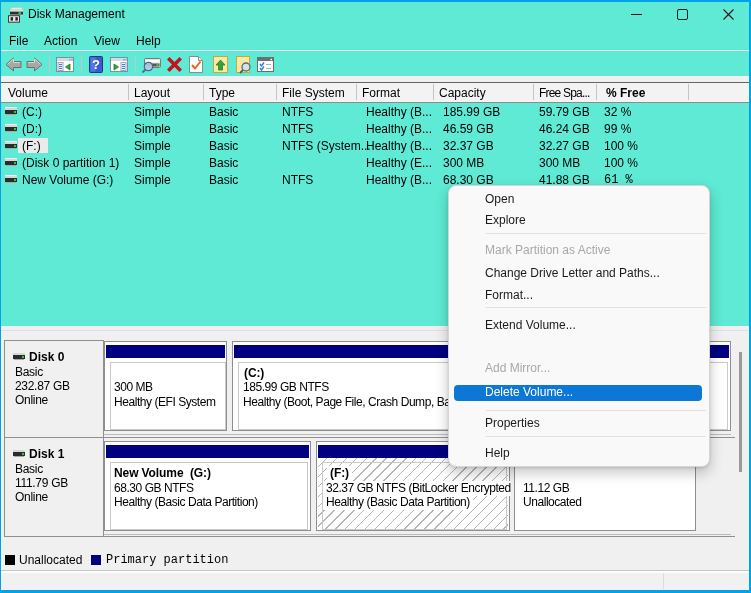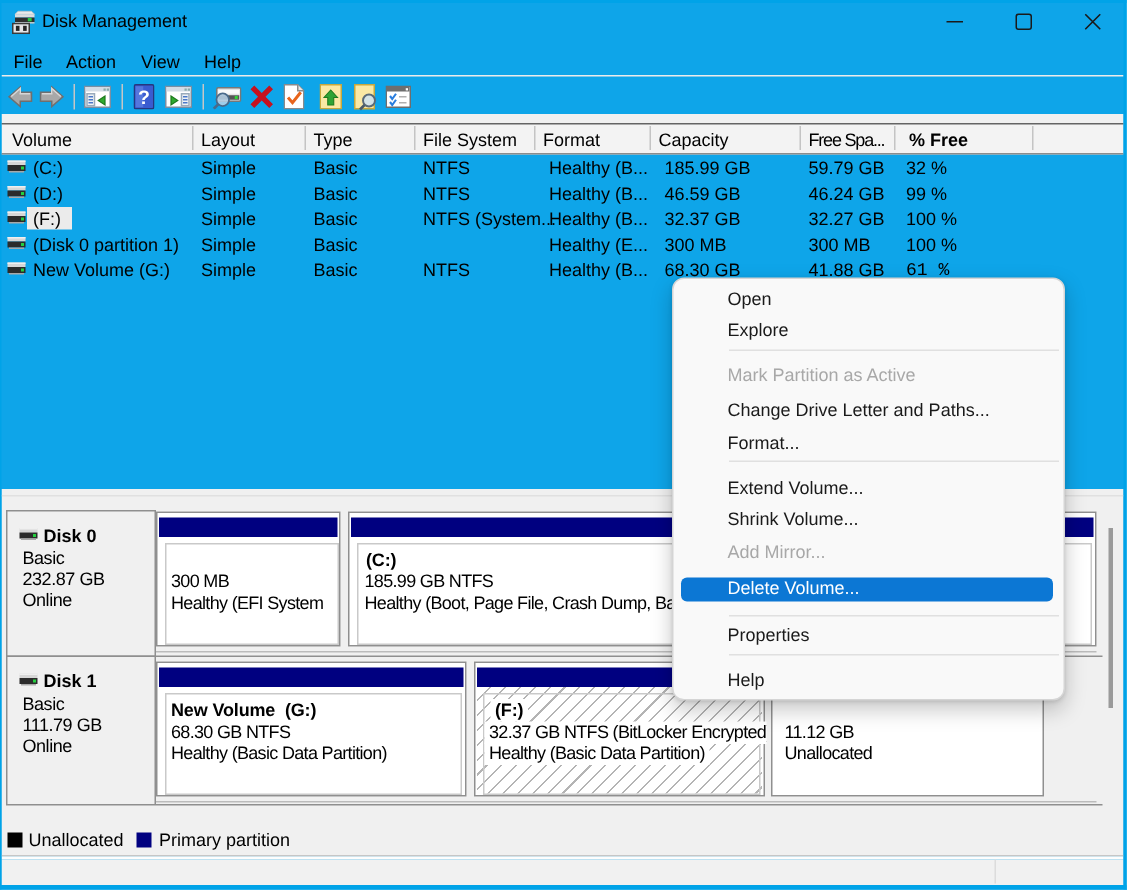--- a/index.html
+++ b/index.html
@@ -1,17 +1,17 @@
 <!DOCTYPE html>
 <html><head>
 <meta charset="utf-8">
 <style>
   html,body{margin:0;padding:0;}
   body{width:751px;height:593px;overflow:hidden;}
-  .win{position:absolute;left:0;top:0;width:751px;height:593px;background:#0ea5e9;
+  .win{position:absolute;left:0;top:0;width:751px;height:593px;background:#5eead4;
        font-family:"Liberation Sans",sans-serif;font-size:12px;color:#000;}
   .abs{position:absolute;}
   .bold{font-weight:bold;}
   
   .b-top{left:0;top:0;width:751px;height:2px;background:#00a3e8;}
   .b-left{left:0;top:0;width:1px;height:593px;background:#00a3e8;}
   .b-right{left:749px;top:0;width:2px;height:593px;background:#00a3e8;}
   .b-bottom{left:0;top:590px;width:751px;height:3px;background:#00a3e8;}
   
   .tsep{top:56px;width:1px;height:17px;background:#c6c6c6;}
@@ -313,37 +313,36 @@
     <div class="ptxt" style="left:8px;top:53px;">Unallocated</div>
   </div>
   <div class="abs" style="left:104px;top:534px;width:627px;height:1px;background:#bbbbbb;"></div>
   <div class="abs" style="left:104px;top:536px;width:631px;height:1px;background:#8f8f8f;"></div>
 
   <div class="abs" style="left:739px;top:352px;width:3px;height:120px;background:#9a9a9a;"></div>
 
   <div class="abs" style="left:5px;top:555px;width:10px;height:10px;background:#000;"></div>
   <div class="abs" style="left:19px;top:553px;height:14px;line-height:14px;">Unallocated</div>
   <div class="abs" style="left:91px;top:555px;width:10px;height:10px;background:#000080;"></div>
-  <div class="abs" style="left:106px;top:553px;height:14px;line-height:14px;">Primary partition</div>
+  <div class="abs" style="left:106px;top:553px;height:14px;line-height:14px;font-family:Liberation Mono, monospace;">Primary partition</div>
 
   <div class="abs" style="left:1px;top:570px;width:748px;height:1px;background:#c6c6c6;"></div>
   <div class="abs" style="left:1px;top:571px;width:748px;height:2px;background:#fdfdfd;"></div>
   <div class="abs" style="left:1px;top:573px;width:748px;height:17px;background:#f1f1f1;"></div>
   <div class="abs" style="left:663px;top:573px;width:1px;height:16px;background:#dcdcdc;"></div>
 
   <div class="abs menu">
     <div class="mi" style="top:3px;">Open</div>
     <div class="mi" style="top:24px;">Explore</div>
     <div class="msep" style="top:47px;"></div>
     <div class="mi dis" style="top:53.5px;">Mark Partition as Active</div>
     <div class="mi" style="top:76.5px;">Change Drive Letter and Paths...</div>
     <div class="mi" style="top:98.5px;">Format...</div>
     <div class="msep" style="top:121px;"></div>
     <div class="mi" style="top:129px;">Extend Volume...</div>
-    <div class="mi" style="top:150px;">Shrink Volume...</div>
     <div class="mi dis" style="top:171.5px;">Add Mirror...</div>
     <div class="mhl"></div>
     <div class="mhltxt" style="left:36px;">Delete Volume...</div>
     <div class="msep" style="top:224px;"></div>
     <div class="mi" style="top:226.5px;text-align:center;">Properties</div>
     <div class="msep" style="top:249.5px;"></div>
     <div class="mi" style="top:257px;">Help</div>
   </div>
 
   <div class="abs b-top"></div>

